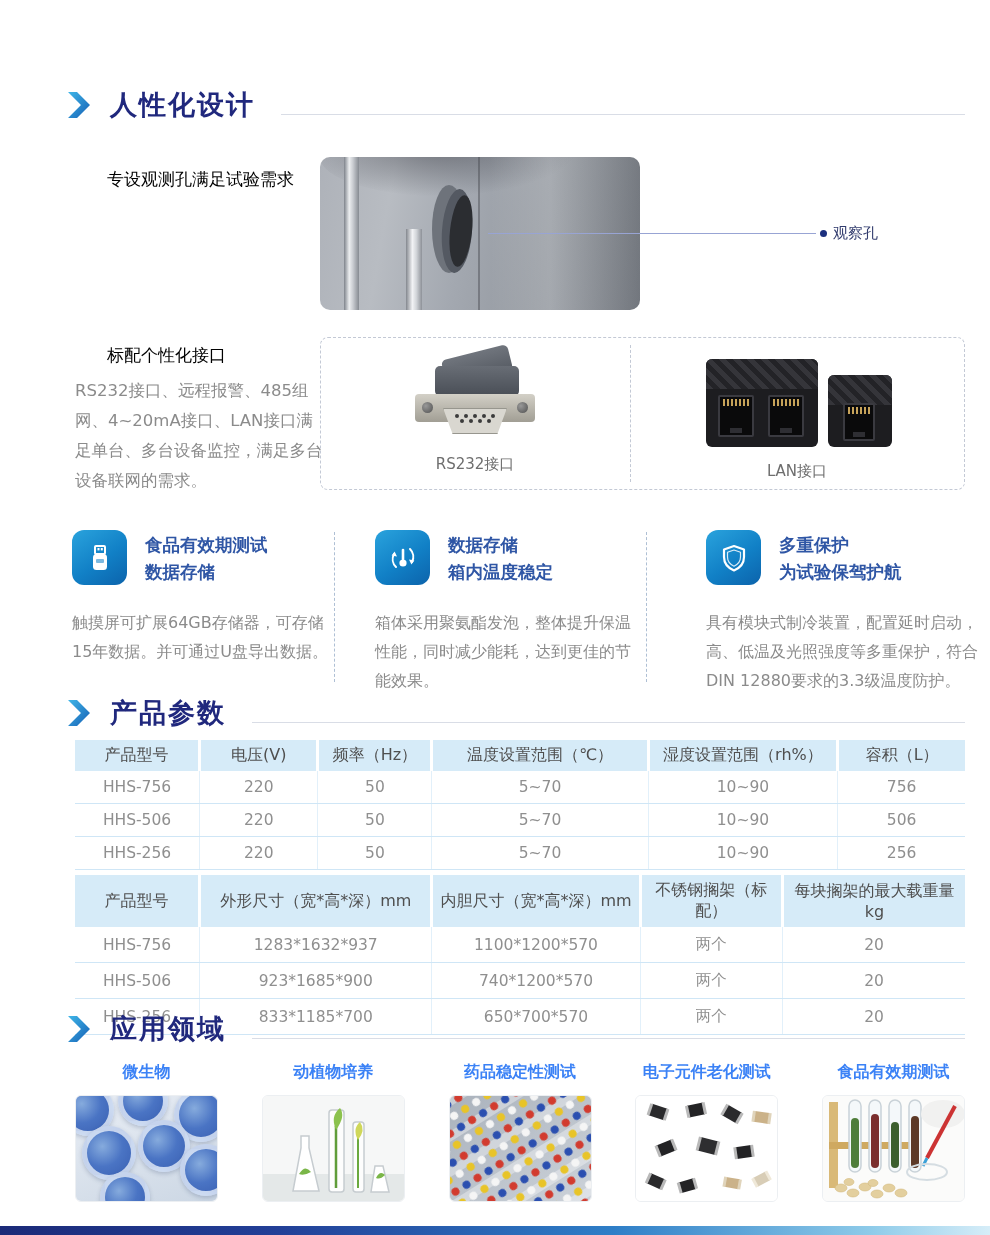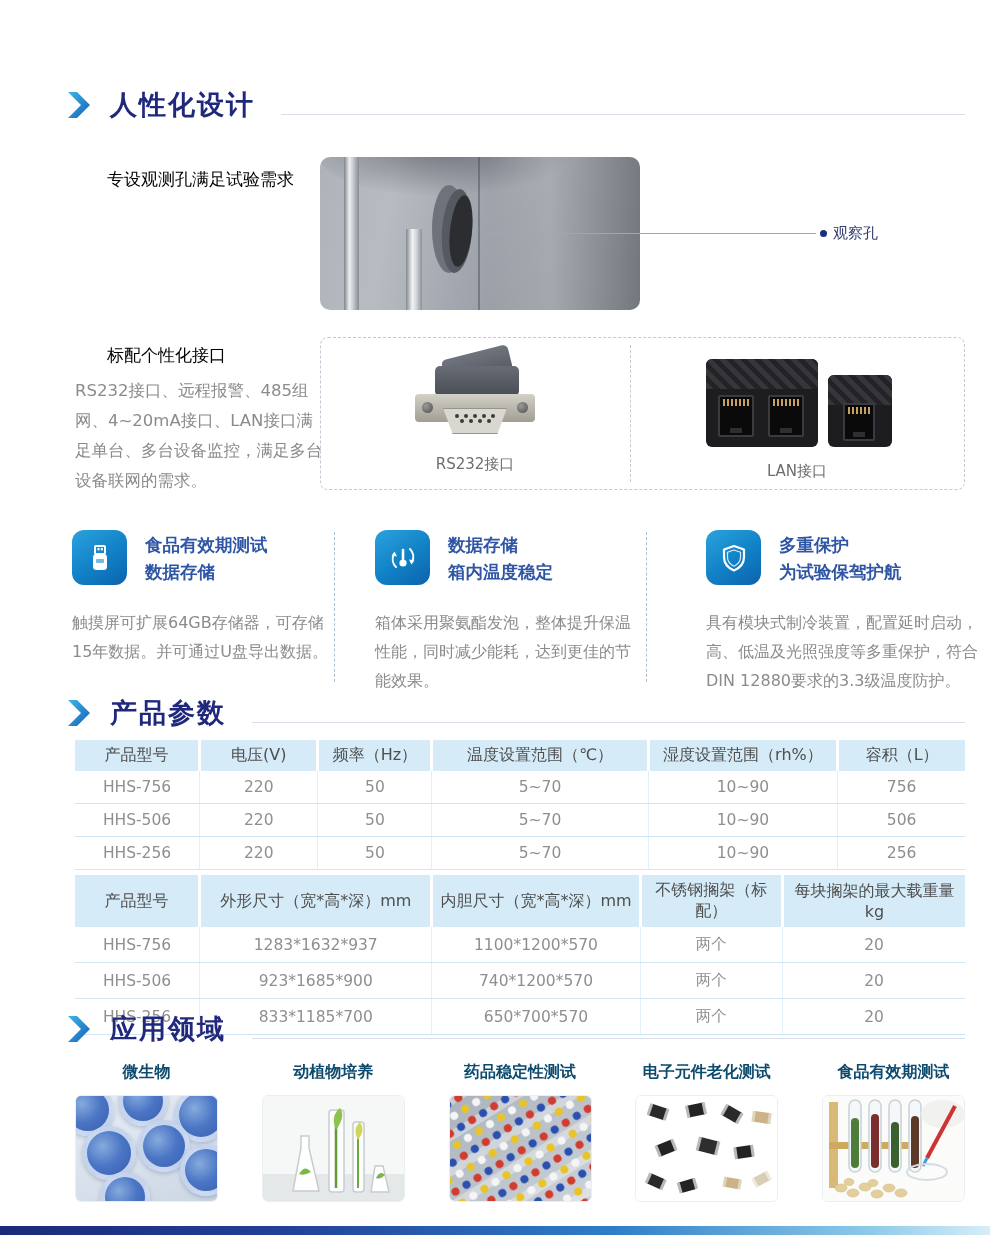--- a/index.html
+++ b/index.html
@@ -101,21 +101,21 @@
   .param-table td:last-child { border-right:none; }
   .t1 { top:740px; } .t2 { top:875px; }
   .t1 col:nth-child(1){width:14%;} .t1 col:nth-child(2){width:13.3%;} .t1 col:nth-child(3){width:12.8%;}
   .t1 col:nth-child(4){width:24.3%;} .t1 col:nth-child(5){width:21.3%;} .t1 col:nth-child(6){width:14.3%;}
   .t2 col:nth-child(1){width:14%;} .t2 col:nth-child(2){width:26.1%;} .t2 col:nth-child(3){width:23.4%;}
   .t2 col:nth-child(4){width:16%;} .t2 col:nth-child(5){width:20.5%;}
 
   
   .apps { position:absolute; left:75px; top:1062px; width:890px; display:flex; justify-content:space-between; }
   .app-item { width:143px; text-align:center; }
-  .app-label { font-size:16px; font-weight:600; color:#0c4a6e; margin-bottom:12px; }
+  .app-label { font-size:16px; font-weight:600; color:#3b82f6; margin-bottom:12px; }
   .app-img { width:143px; height:107px; border-radius:6px; overflow:hidden; position:relative;
              border:1px solid #eceff2; background:#fff; }
 
   
   .petri-bg { position:absolute; inset:0; background:linear-gradient(160deg,#e9eef5,#ccd7e4); }
   .dish { position:absolute; border-radius:50%; border:5px solid rgba(240,246,252,.75);
              background:radial-gradient(circle at 35% 35%,#86abdd 0%,#4a74c4 50%,#3a60b2 100%);
              box-shadow:0 2px 4px rgba(50,70,110,.25); }
 
   

